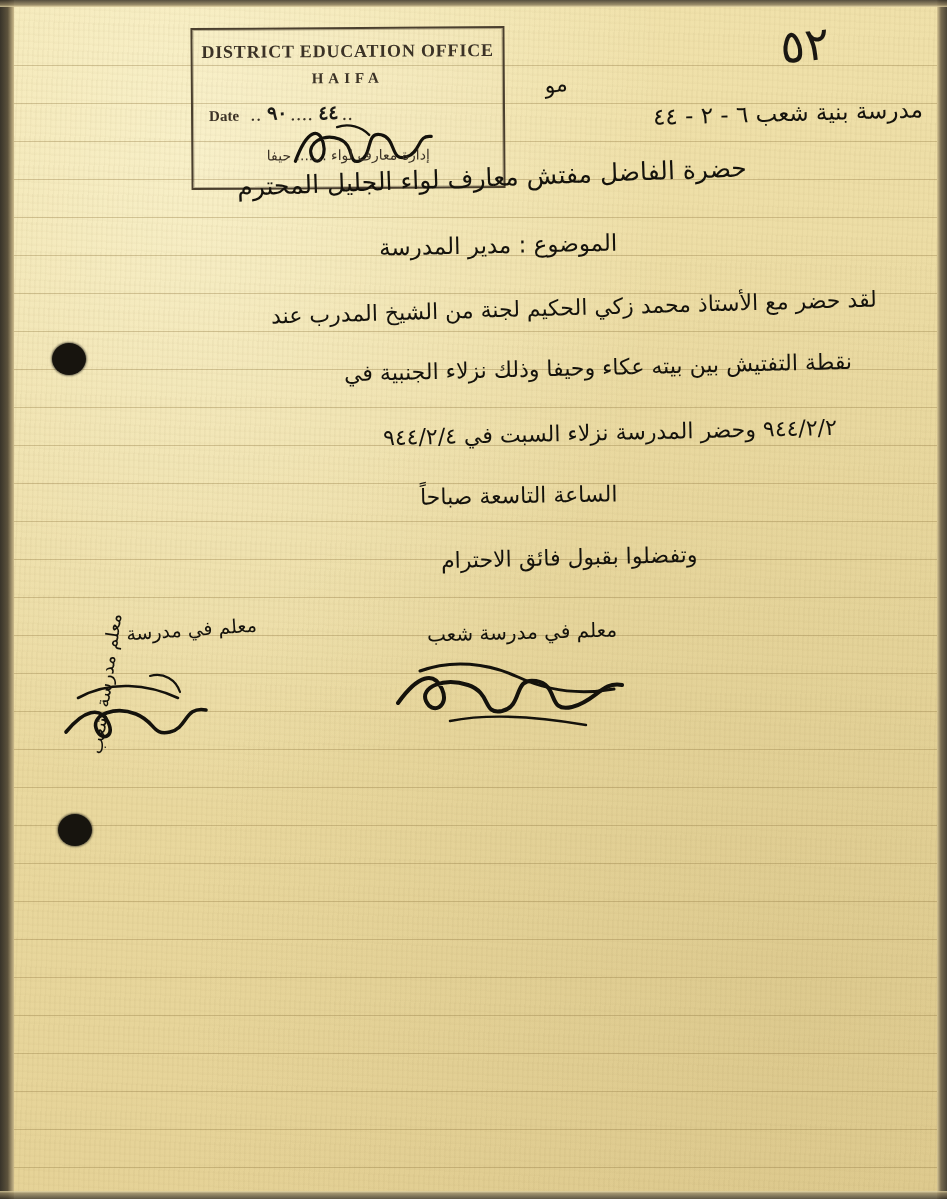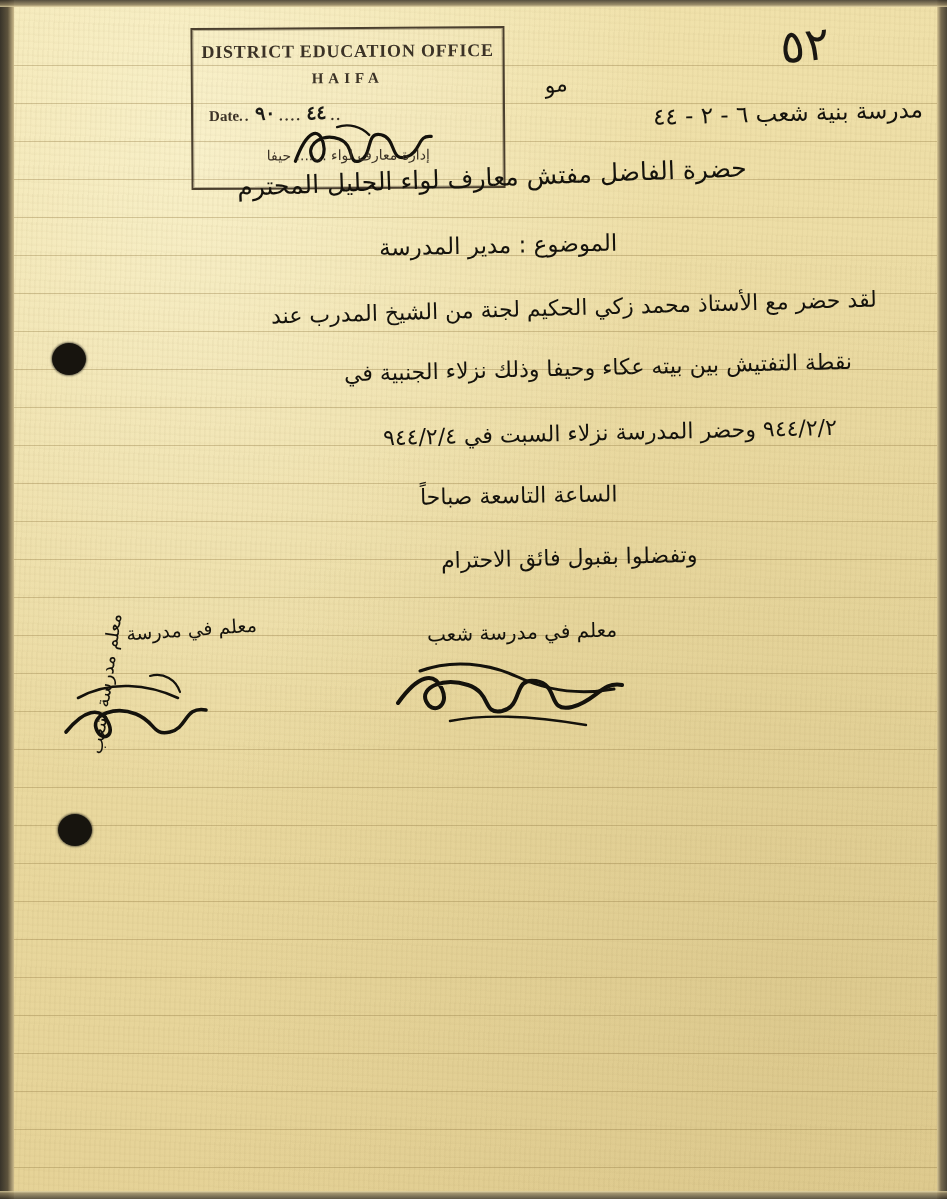--- a/index.html
+++ b/index.html
@@ -115,21 +115,21 @@
     position: absolute;
     left: 16px; top: 72px;
     width: 278px;
     display: flex;
     align-items: flex-end;
     font-family: "Liberation Serif", serif;
     font-size: 15px;
     font-weight: bold;
     color: #3b3226;
   }
-  .stamp-date-label { margin-right: 0; }
+  .stamp-date-label { margin-right: 12px; }
   .dots { letter-spacing: 2px; }
   .hw-date {
     font-family: "Liberation Serif", serif;
     font-size: 19px;
     color: #1b1a16;
     transform: rotate(-3deg);
     margin: 0 4px;
   }
   .stamp-ar {
     position: absolute;

